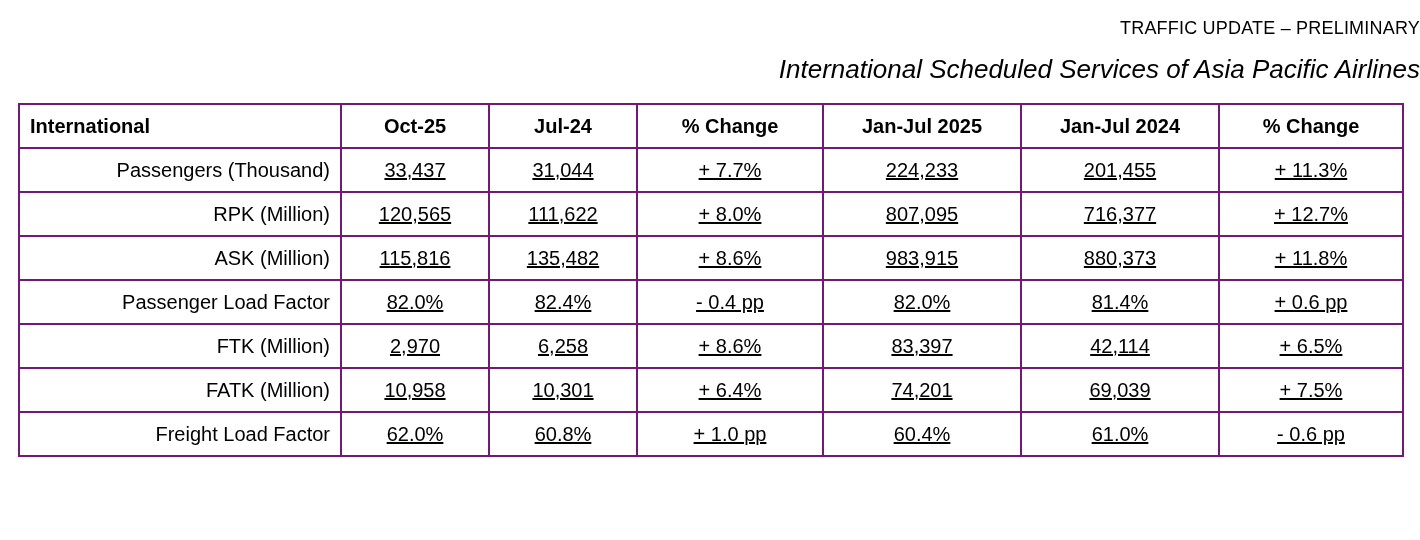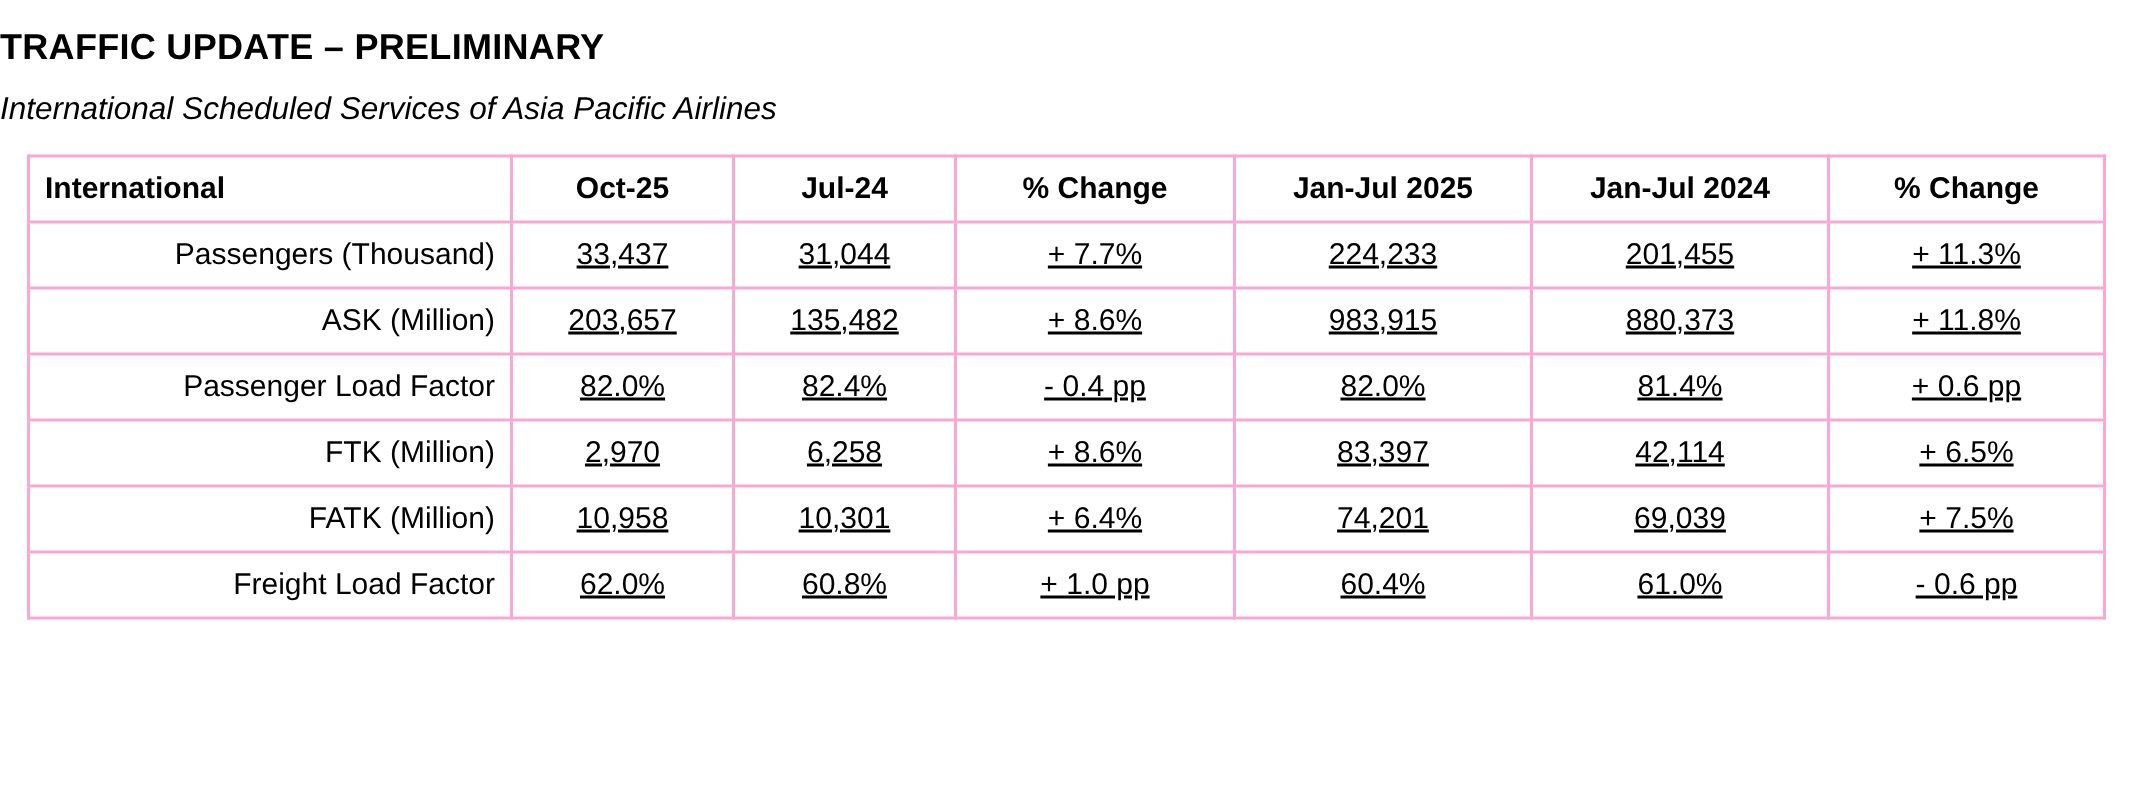--- a/index.html
+++ b/index.html
@@ -14,43 +14,43 @@
     color: #000000;
     overflow: hidden;
   }
   .page {
     position: relative;
     width: 1420px;
     height: 540px;
     box-sizing: border-box;
   }
   .title {
-    text-align: left;
-    font-weight: bold;
-    font-size: 24px;
+    text-align: right;
+    font-weight: normal;
+    font-size: 18px;
     letter-spacing: 0.2px;
     margin: 18px 0 0 0;
   }
   .subtitle {
-    text-align: left;
+    text-align: right;
     font-style: italic;
-    font-size: 21px;
+    font-size: 26px;
     margin: 15px 0 0 0;
   }
   .table-wrap {
     margin: 18px 18px 0 18px;
   }
   table.traffic {
     border-collapse: collapse;
     width: 1384px;
     table-layout: fixed;
   }
   table.traffic th,
   table.traffic td {
-    border: 2px solid #f9a8d4;
+    border: 2px solid #701a75;
     height: 42px;
     font-size: 20px;
     padding: 0 10px;
     vertical-align: middle;
     white-space: nowrap;
   }
   table.traffic thead th {
     font-weight: bold;
   }
   col.c0 { width: 322px; }
@@ -100,22 +100,31 @@
         <tr>
           <td class="cell-label">Passengers (Thousand)</td>
           <td class="cell-val">33,437</td>
           <td class="cell-val">31,044</td>
           <td class="cell-val">+ 7.7%</td>
           <td class="cell-val">224,233</td>
           <td class="cell-val">201,455</td>
           <td class="cell-val">+ 11.3%</td>
         </tr>
         <tr>
+          <td class="cell-label">RPK (Million)</td>
+          <td class="cell-val">120,565</td>
+          <td class="cell-val">111,622</td>
+          <td class="cell-val">+ 8.0%</td>
+          <td class="cell-val">807,095</td>
+          <td class="cell-val">716,377</td>
+          <td class="cell-val">+ 12.7%</td>
+        </tr>
+        <tr>
           <td class="cell-label">ASK (Million)</td>
-          <td class="cell-val">203,657</td>
+          <td class="cell-val">115,816</td>
           <td class="cell-val">135,482</td>
           <td class="cell-val">+ 8.6%</td>
           <td class="cell-val">983,915</td>
           <td class="cell-val">880,373</td>
           <td class="cell-val">+ 11.8%</td>
         </tr>
         <tr>
           <td class="cell-label">Passenger Load Factor</td>
           <td class="cell-val">82.0%</td>
           <td class="cell-val">82.4%</td>

